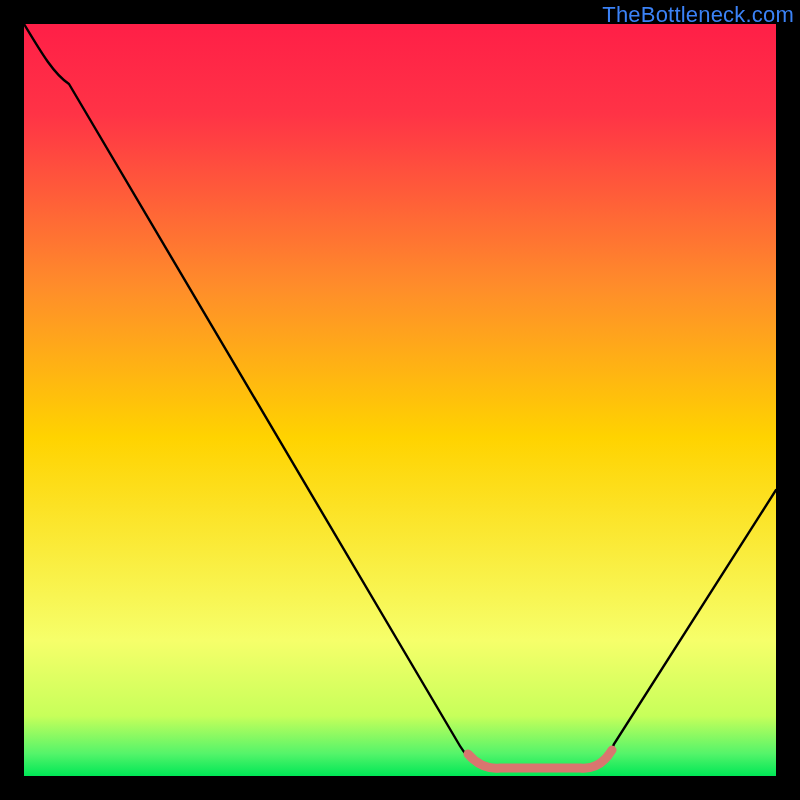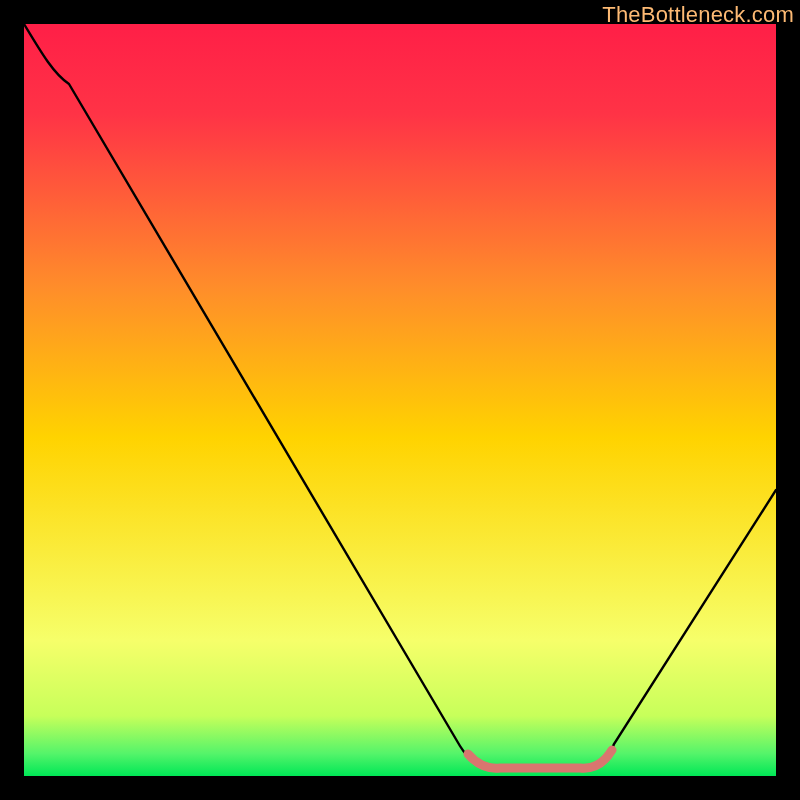--- a/index.html
+++ b/index.html
@@ -23,21 +23,21 @@
     position: absolute;
     left: 0;
     top: 0;
     width: 752px;
     height: 752px;
   }
   .watermark {
     position: absolute;
     top: 2px;
     right: 6px;
-    color: #fdba74;
+    color: #3b82f6;
     font-size: 22px;
     letter-spacing: 0.2px;
     font-weight: 400;
   }
   svg { display: block; }
 </style>
 </head>
 <body>
 
 <div class="frame">

